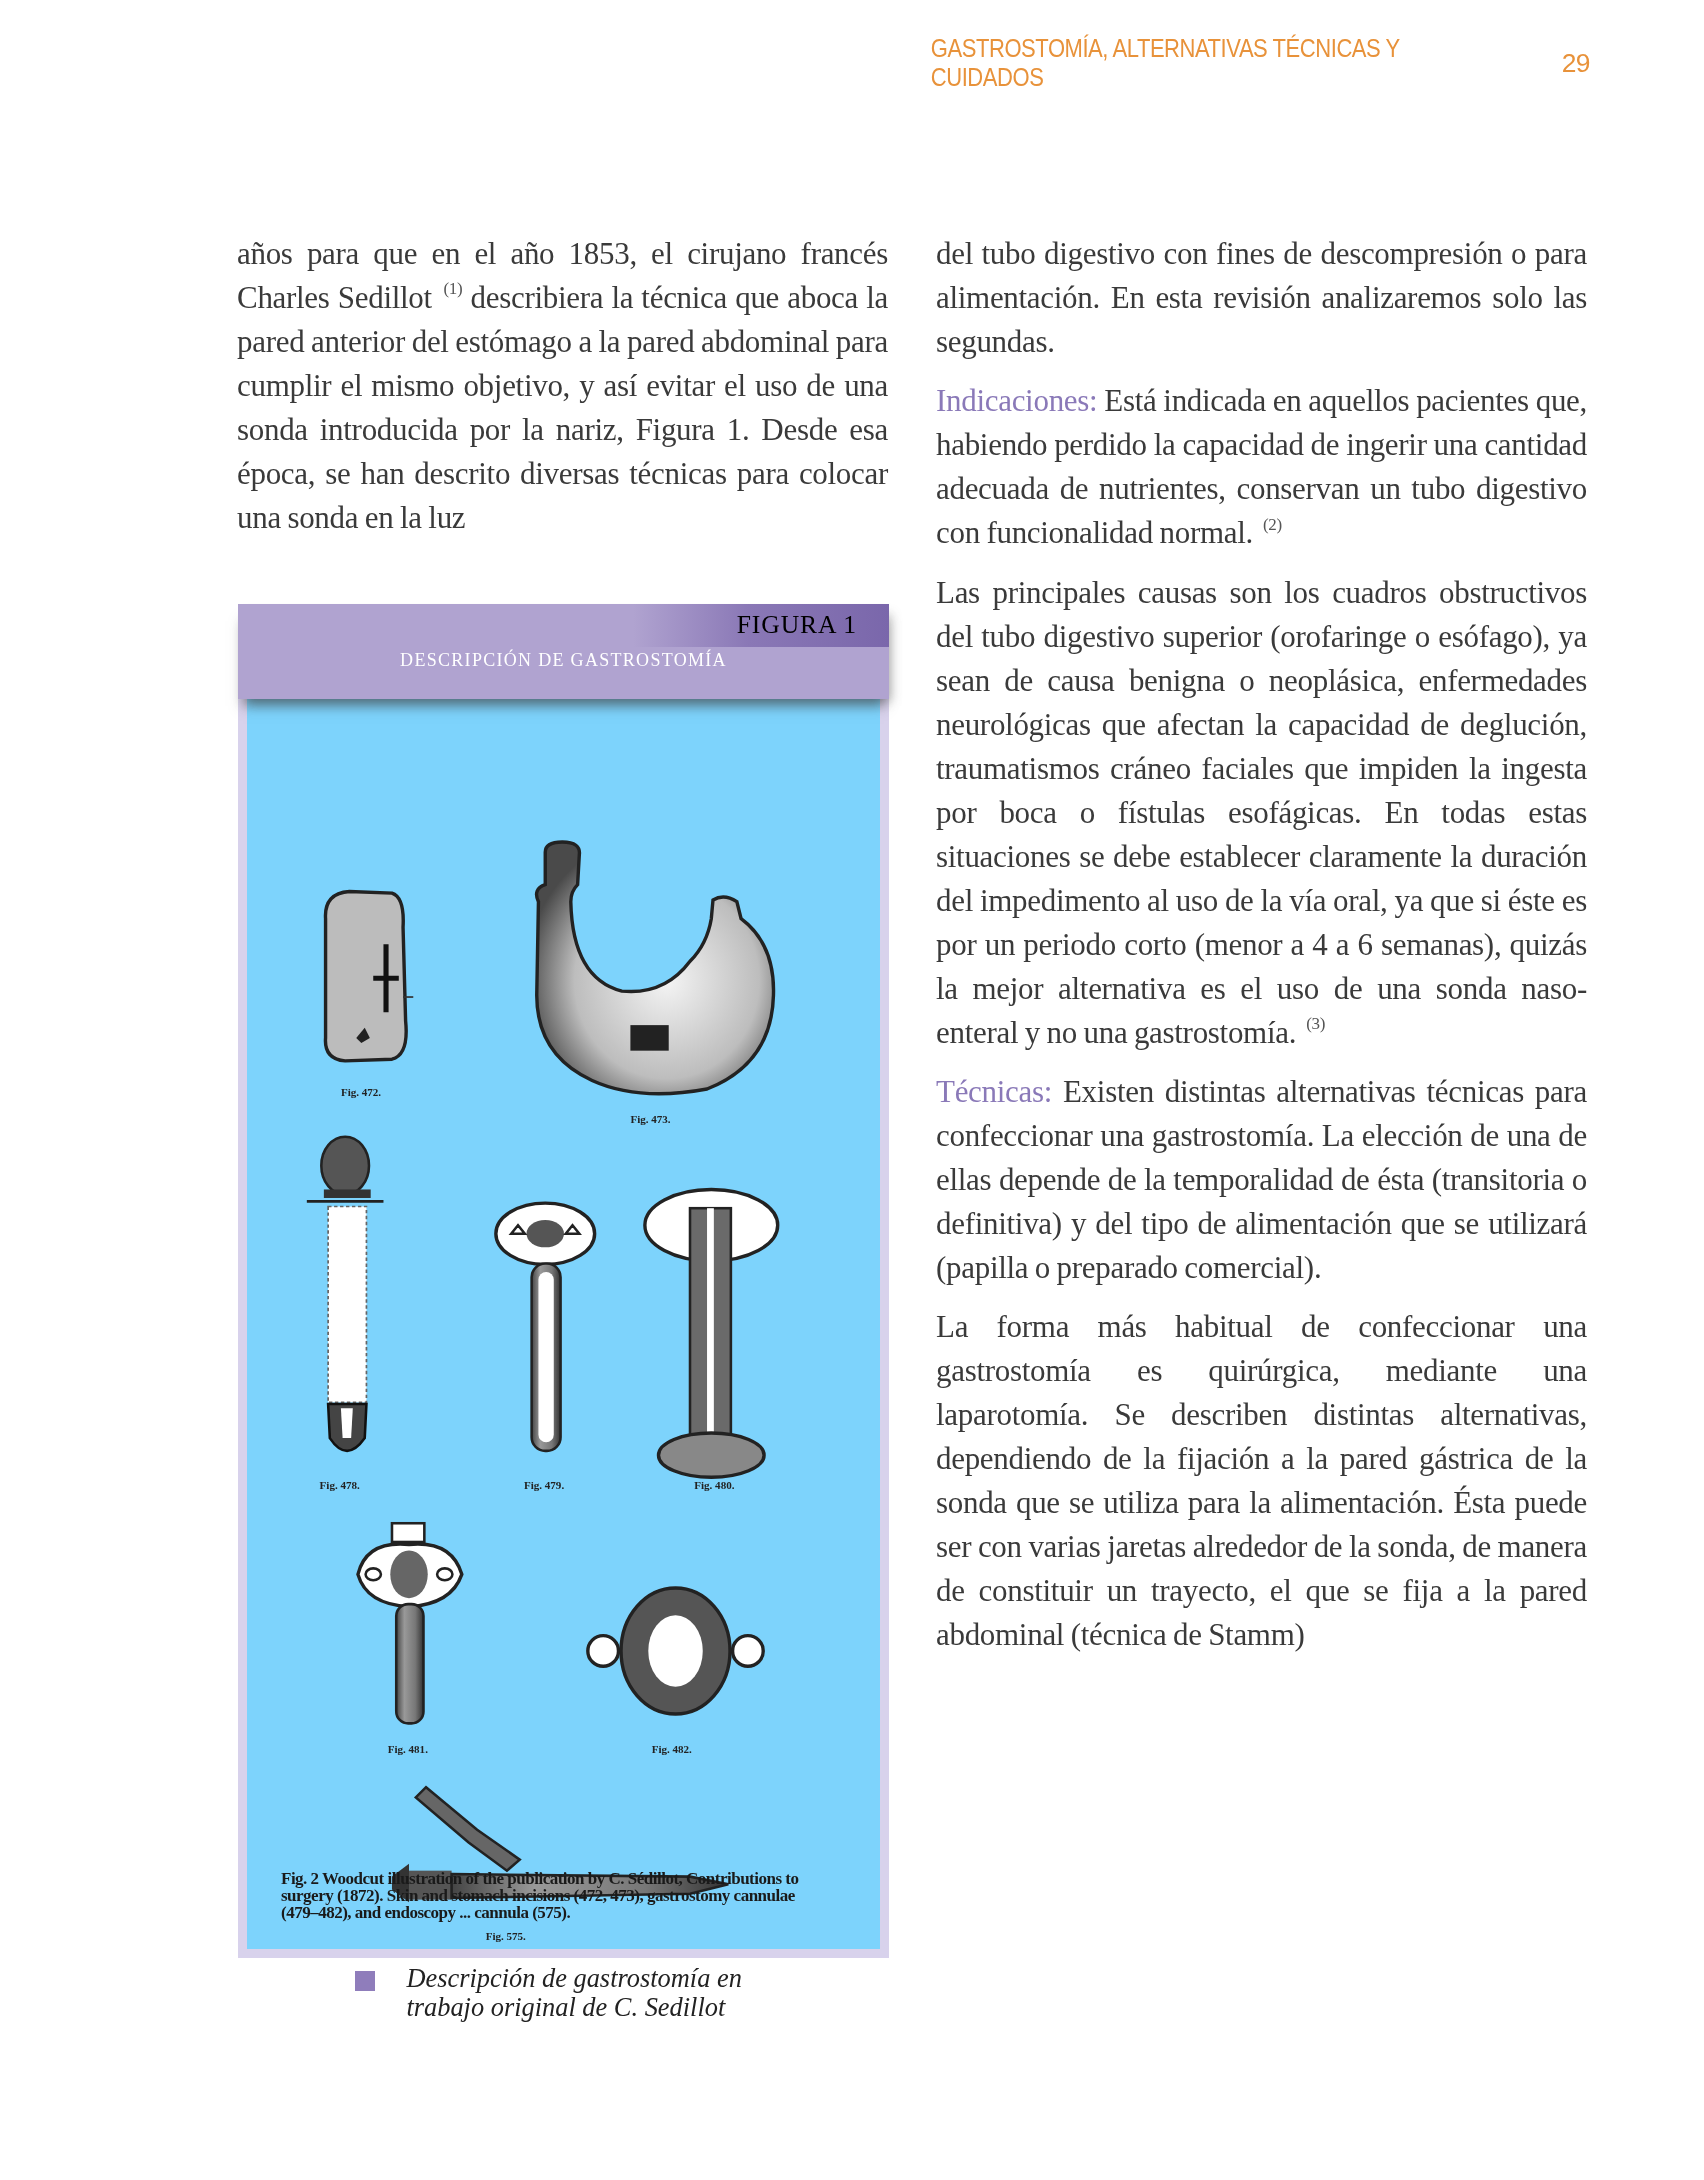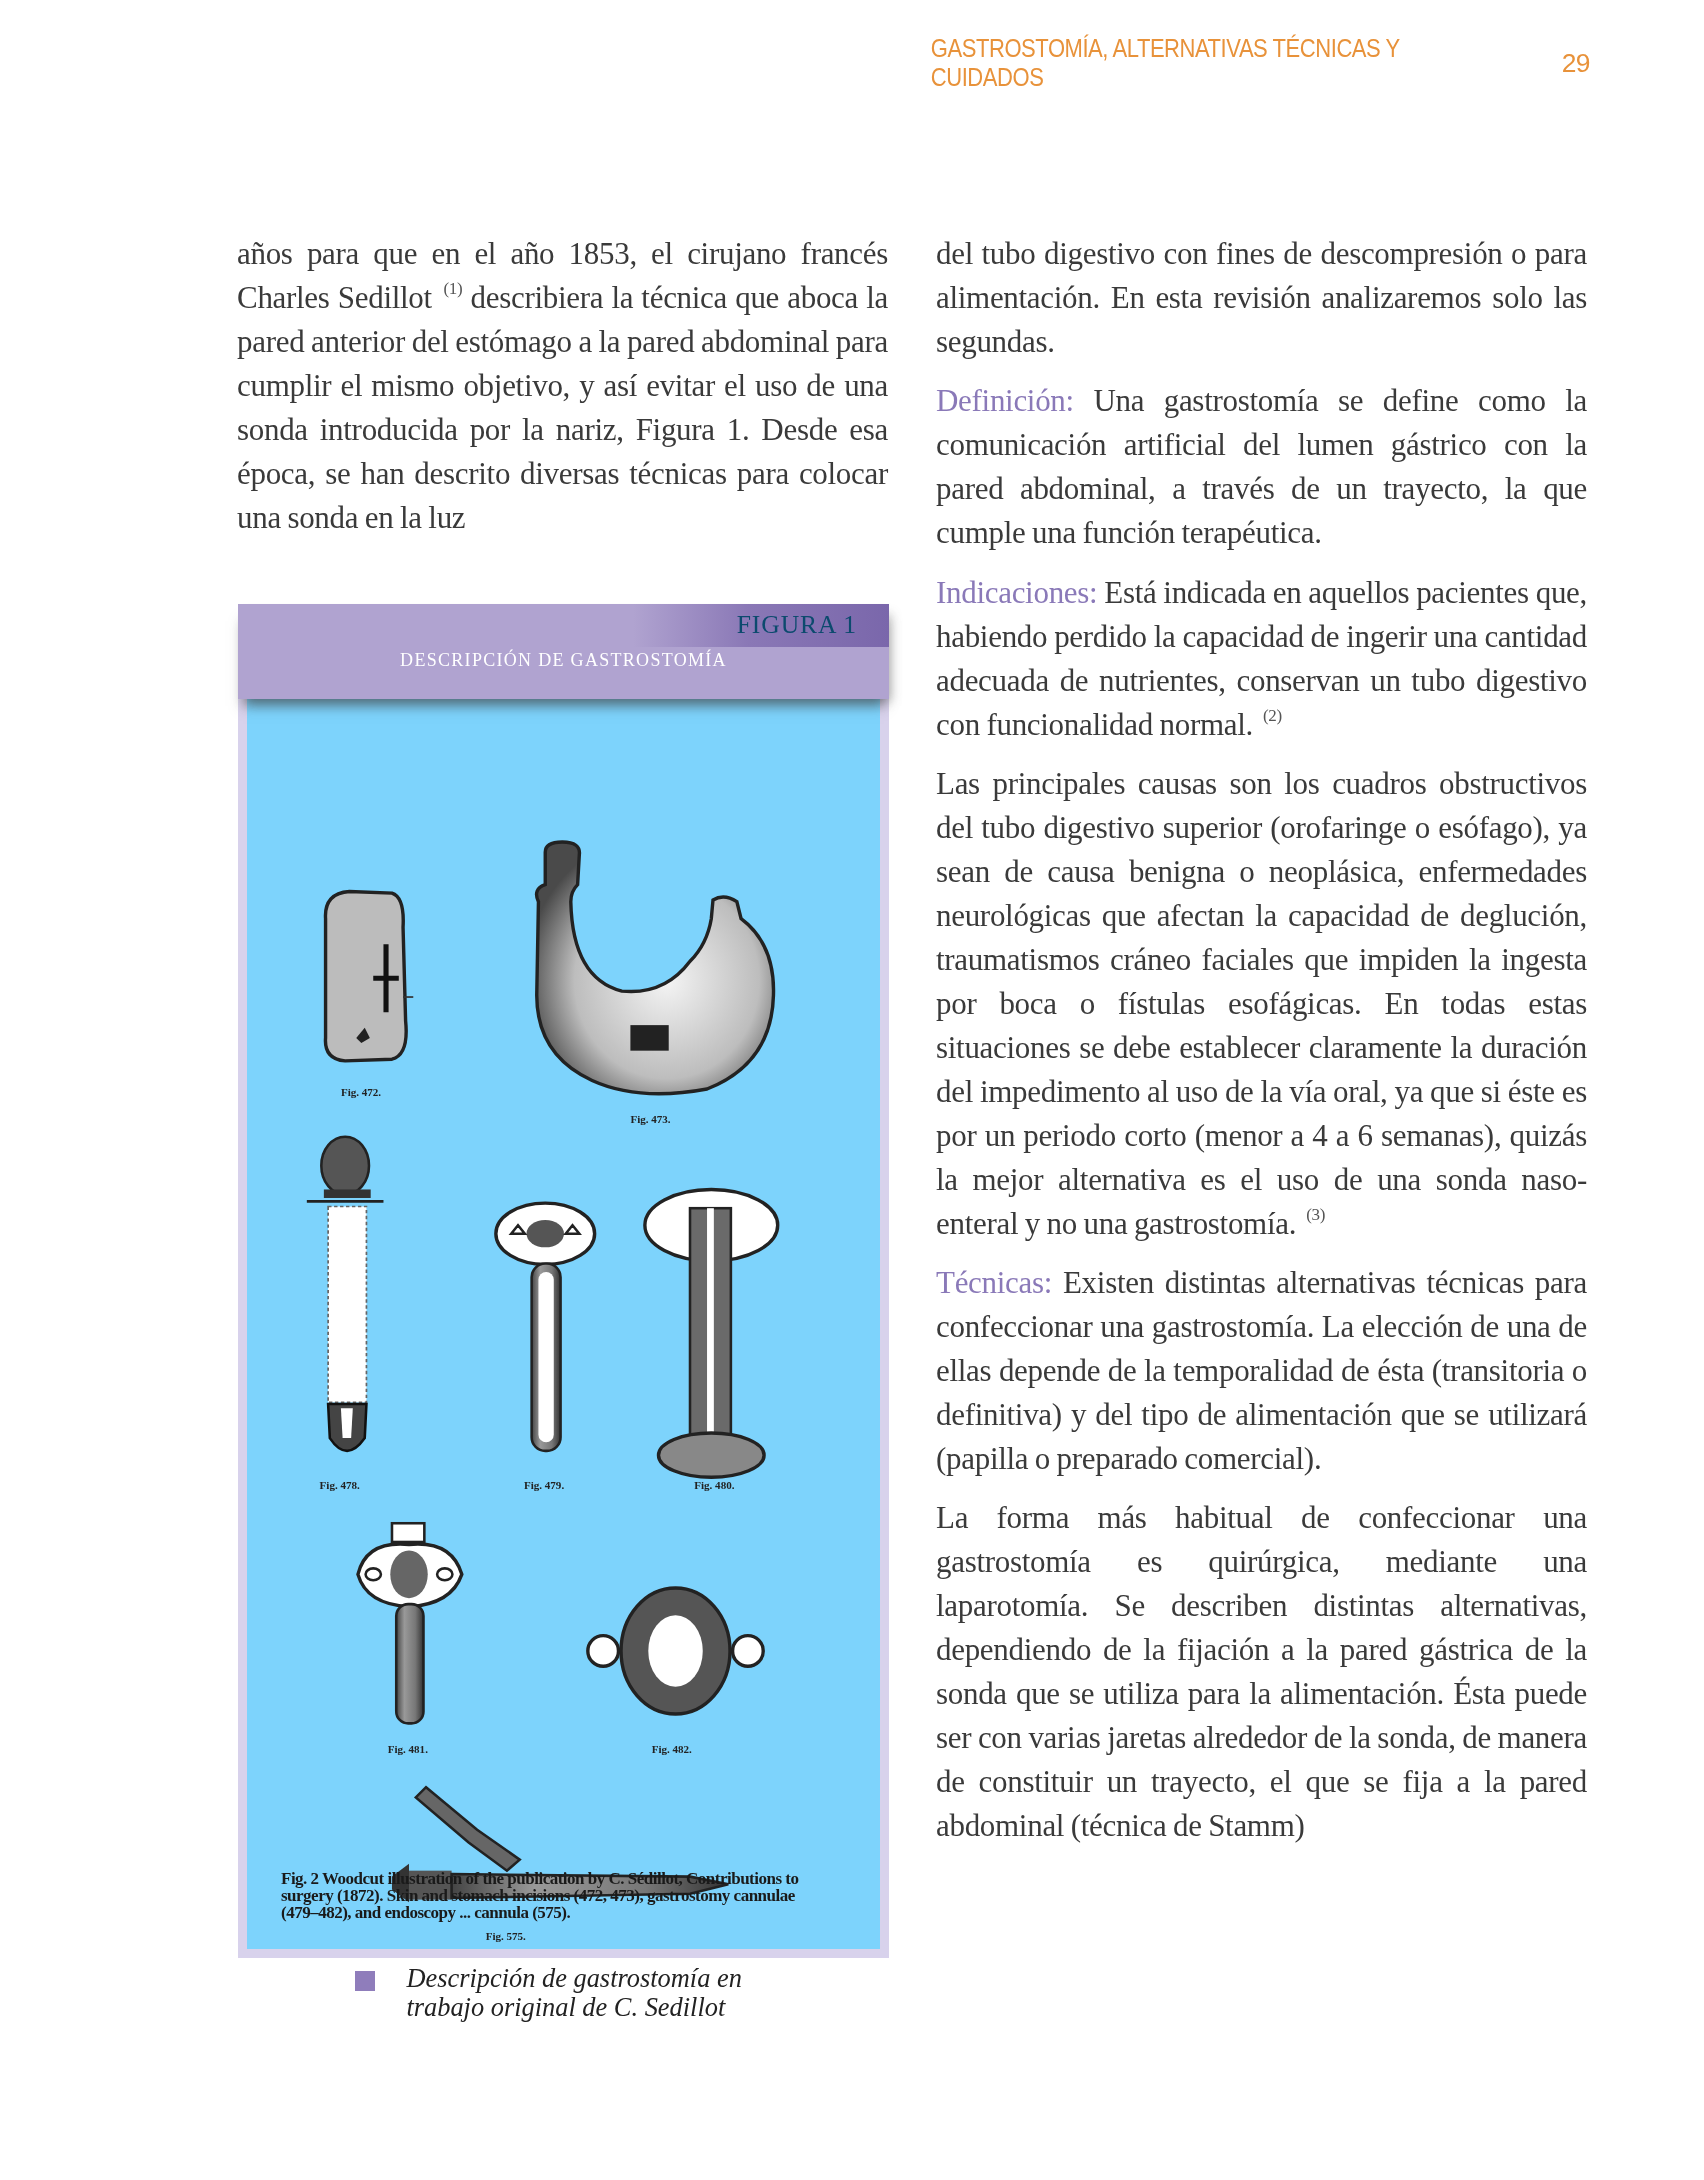--- a/index.html
+++ b/index.html
@@ -32,21 +32,21 @@
   }
   .fig-header {
     position: absolute; left: 0; top: 0; width: 651px; height: 95px; background: #b0a3d0;
     box-shadow: 0 12px 12px -5.1px rgba(60,60,60,0.55), 6.8px 6.8px 10.2px -3.4px rgba(80,80,80,0.35); z-index: 2;
   }
   .fig-label-strip {
     position: absolute; right: 0; top: 0; width: 256px; height: 43px;
     background: linear-gradient(90deg, rgba(125,106,173,0) 0%, #8a78b6 45%, #7a67ab 100%);
   }
   .fig-label {
-    position: absolute; right: 32px; top: 6px; color: #0c4a6e; font-size: 25.6px; letter-spacing: 0.9px;
+    position: absolute; right: 32px; top: 6px; color: #000000; font-size: 25.6px; letter-spacing: 0.9px;
     font-family: "Liberation Serif", "DejaVu Serif", serif;
   }
   .fig-title {
     position: absolute; left: 0; width: 100%; top: 46px; text-align: center; color: #fff;
     font-size: 18px; letter-spacing: 1.3px;
   }
   .illustration { position: absolute; left: 17px; top: 119px; width: 617px; height: 1141px; }
   .scan-caption {
     position: absolute; left: 34px; top: 1181px; width: 545px;
     font-family: Liberation Serif, serif; font-weight: bold; font-size: 17px; line-height: 17px;
@@ -164,23 +164,20 @@
   <div class="fig-header">
     <div class="fig-label-strip"></div>
     <span class="fig-label">FIGURA 1</span>
     <div class="fig-title">DESCRIPCIÓN DE GASTROSTOMÍA</div>
   </div>
 </div>
 
 <div class="column col-right">
   <p>del tubo digestivo con fines de descompresión o para alimentación. En esta revisión analizaremos solo las segundas.</p>
   <p>
-    <span class="lead">Definición:</span><span> Una gastrostomía se define como la comunicación artificial del lumen gástrico con la pared abdominal, a través de un trayecto, la que cumple una función terapéutica.</span>
-  </p>
-  <p>
     <span class="lead">Indicaciones:</span><span> Está indicada en aquellos pacientes que, habiendo perdido la capacidad de ingerir una cantidad adecuada de nutrientes, conservan un tubo digestivo con funcionalidad normal.</span>
     <sup class="ref">(2)</sup>
   </p>
   <p>
     <span>Las principales causas son los cuadros obstructivos del tubo digestivo superior (orofaringe o esófago), ya sean de causa benigna o neoplásica, enfermedades neurológicas que afectan la capacidad de deglución, traumatismos cráneo faciales que impiden la ingesta por boca o fístulas esofágicas. En todas estas situaciones se debe establecer claramente la duración del impedimento al uso de la vía oral, ya que si éste es por un periodo corto (menor a 4 a 6 semanas), quizás la mejor alternativa es el uso de una sonda naso-enteral y no una gastrostomía.</span>
     <sup class="ref">(3)</sup>
   </p>
   <p>
     <span class="lead">Técnicas:</span><span> Existen distintas alternativas técnicas para confeccionar una gastrostomía. La elección de una de ellas depende de la temporalidad de ésta (transitoria o definitiva) y del tipo de alimentación que se utilizará (papilla o preparado comercial).</span>
   </p>

